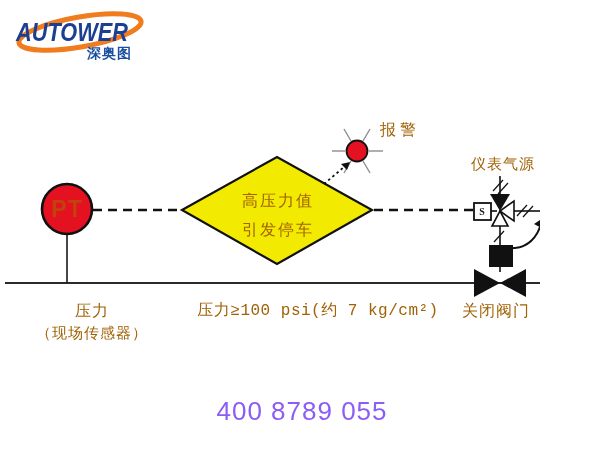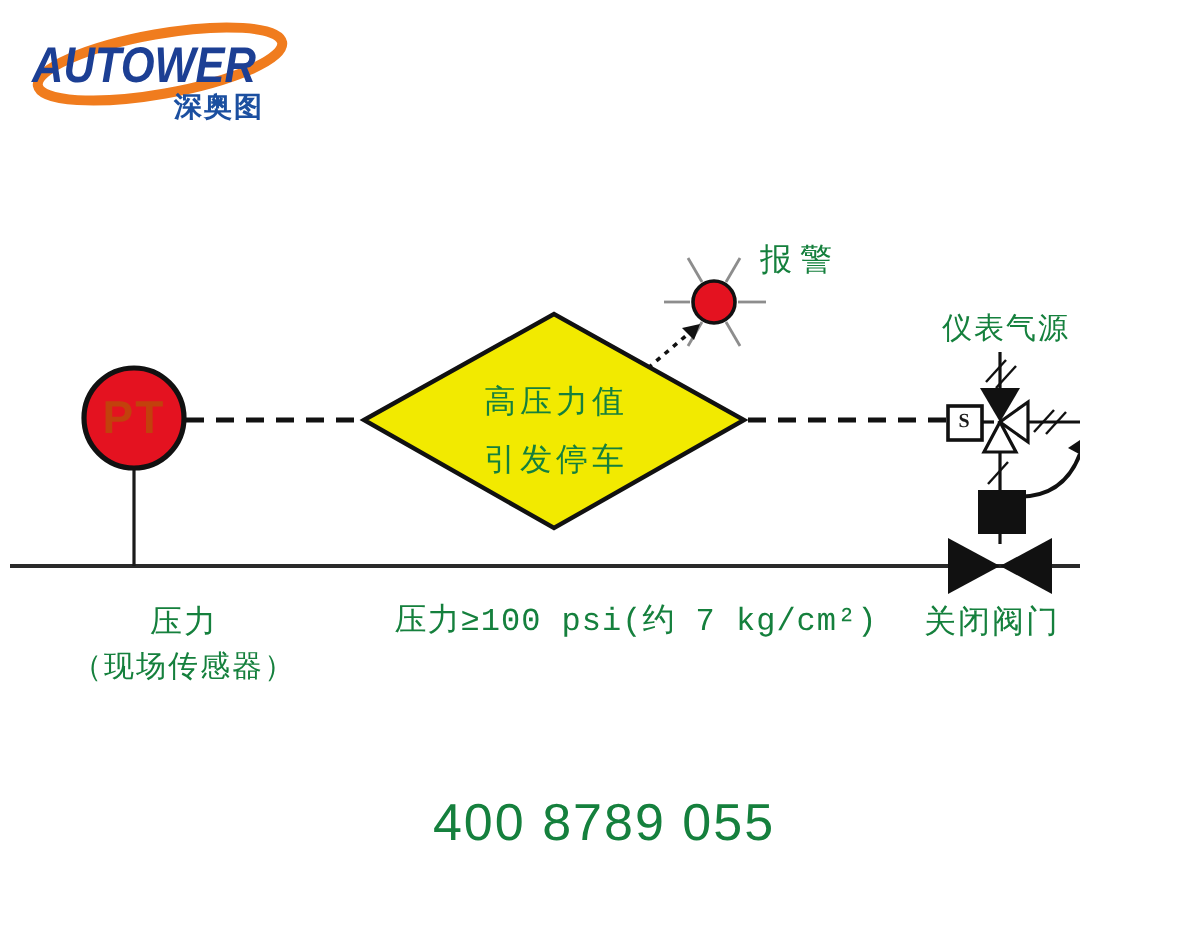--- a/index.html
+++ b/index.html
@@ -2,39 +2,39 @@
 <html><head>
 <meta charset="utf-8">
 <style>
   html,body{margin:0;padding:0;background:#ffffff;}
   .stage{
     position:relative;width:540px;height:464px;background:#ffffff;overflow:hidden;
     font-family:"Liberation Serif", serif;
   }
   svg{position:absolute;left:0;top:0;}
   .lbl{
-    position:absolute;color:#15803d;white-space:nowrap;
+    position:absolute;color:#a16207;white-space:nowrap;
     font-family:"Liberation Serif", serif;
   }
   .center{transform:translateX(-50%);font-family:Liberation Mono, monospace;}
   .pt-text{
     position:absolute;left:67px;top:209px;transform:translate(-50%,-50%);
     color:#c2410c;font-family:"Liberation Sans",sans-serif;font-size:23px;font-weight:600;
     letter-spacing:1px;
   }
   .sol-text{
     position:absolute;left:482px;top:211px;transform:translate(-50%,-50%);
     color:#1a1a1a;font-family:"Liberation Serif",serif;font-size:10px;font-weight:bold;
   }
   .diamond-line{font-size:16px;letter-spacing:2px;}
   .cap1{font-size:16px;letter-spacing:1px;}
   .cap2{font-size:15px;letter-spacing:1px;}
   .phone{
     position:absolute;left:302px;top:396px;transform:translateX(-50%);
-    font-family:"Liberation Sans",sans-serif;font-size:26px;color:#15803d;letter-spacing:1px;
+    font-family:"Liberation Sans",sans-serif;font-size:26px;color:#8b5cf6;letter-spacing:1px;
   }
   .logo-wrap{position:absolute;left:15px;top:8px;width:150px;height:56px;}
 </style>
 </head>
 <body>
 
 <div class="stage">
 
   <svg width="600" height="464" viewBox="0 0 600 464">
 

